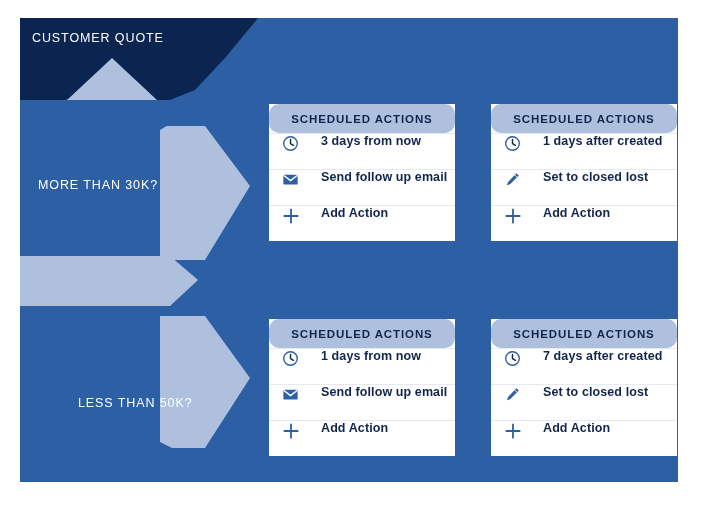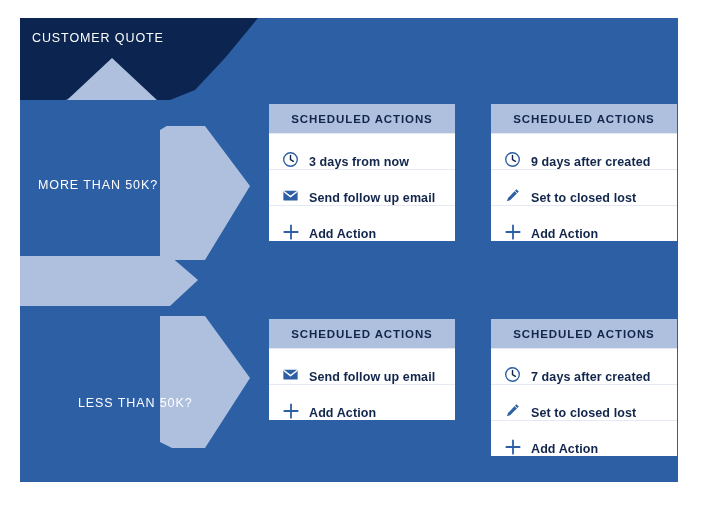--- a/index.html
+++ b/index.html
@@ -82,29 +82,31 @@
 
   .card-header {
     background: #AEC0DE;
     color: #12264C;
     font-size: 11.5px;
     font-weight: 700;
     letter-spacing: 0.9px;
     text-align: center;
     padding: 9px 0 8px 0;
     box-sizing: border-box;
+    border-radius: 10px;
   }
 
   .card-row {
     display: flex;
-    align-items: flex-end;
+    align-items: flex-start;
     height: 36px;
     padding: 0 12px;
     box-sizing: border-box;
     border-top: 1px solid #E4E9F2;
+    gap: 12px;
   }
   .card-row:first-of-type { border-top: none; }
 
   .row-icon {
     width: 19px;
     height: 19px;
     flex: 0 0 19px;
     margin-right: 9px;
     display: flex;
     align-items: center;
@@ -143,21 +145,21 @@
 
       <rect x="-10" y="288" width="150" height="164" fill="#2D5FA5"></rect>
 
       <path d="M140,82 L190,82 L140,112 Z" fill="#2D5FA5"></path>
 
       <path d="M140,452 L140,424 L196,452 Z" fill="#2D5FA5"></path>
     </svg>
 
     <div class="shape-label" id="header-label">CUSTOMER QUOTE</div>
 
-    <div class="shape-label" id="decision-top-label">MORE THAN 50K?</div>
+    <div class="shape-label" id="decision-top-label">MORE THAN 30K?</div>
 
     <div class="shape-label" id="decision-bottom-label">LESS THAN 50K?</div>
 
     <div class="card" id="card-r1c1">
       <div class="card-header">SCHEDULED ACTIONS</div>
 
       <div class="card-row">
         <span class="row-icon">
           <svg viewBox="0 0 20 20" width="17" height="17">
             <circle cx="10" cy="10" r="8" fill="none" stroke="#2D5FA5" stroke-width="1.6"></circle>
@@ -190,21 +192,21 @@
     <div class="card" id="card-r1c2">
       <div class="card-header">SCHEDULED ACTIONS</div>
 
       <div class="card-row">
         <span class="row-icon">
           <svg viewBox="0 0 20 20" width="17" height="17">
             <circle cx="10" cy="10" r="8" fill="none" stroke="#2D5FA5" stroke-width="1.6"></circle>
             <path d="M10 5.2 L10 10 L13.4 12.1" fill="none" stroke="#12264C" stroke-width="1.7" stroke-linecap="round"></path>
           </svg>
         </span>
-        <span class="row-label">9 days after created</span>
+        <span class="row-label">1 days after created</span>
       </div>
 
       <div class="card-row">
         <span class="row-icon">
           <svg viewBox="0 0 20 20" width="17" height="17">
             <path d="M14.6 2.6 L17.4 5.4 L7.4 15.4 L3.4 16.8 L4.8 12.8 Z" fill="#2D5FA5"></path>
             <path d="M12.6 4.6 L15.4 7.4" stroke="#ffffff" stroke-width="1.1"></path>
           </svg>
         </span>
         <span class="row-label">Set to closed lost</span>
@@ -216,20 +218,29 @@
             <path d="M10 2.6 L10 17.4 M2.6 10 L17.4 10" stroke="#2D5FA5" stroke-width="2" stroke-linecap="round"></path>
           </svg>
         </span>
         <span class="row-label">Add Action</span>
       </div>
     </div>
 
     <div class="card" id="card-r2c1">
       <div class="card-header">SCHEDULED ACTIONS</div>
 
+      <div class="card-row">
+        <span class="row-icon">
+          <svg viewBox="0 0 20 20" width="17" height="17">
+            <circle cx="10" cy="10" r="8" fill="none" stroke="#2D5FA5" stroke-width="1.6"></circle>
+            <path d="M10 5.2 L10 10 L13.4 12.1" fill="none" stroke="#12264C" stroke-width="1.7" stroke-linecap="round"></path>
+          </svg>
+        </span>
+        <span class="row-label">1 days from now</span>
+      </div>
 
       <div class="card-row">
         <span class="row-icon">
           <svg viewBox="0 0 20 20" width="17" height="17">
             <rect x="1.6" y="4.4" width="16.8" height="11.6" rx="1.4" fill="#2D5FA5"></rect>
             <path d="M2.6 5.6 L10 11.4 L17.4 5.6" fill="none" stroke="#ffffff" stroke-width="1.7" stroke-linejoin="round" stroke-linecap="round"></path>
           </svg>
         </span>
         <span class="row-label">Send follow up email</span>
       </div>

